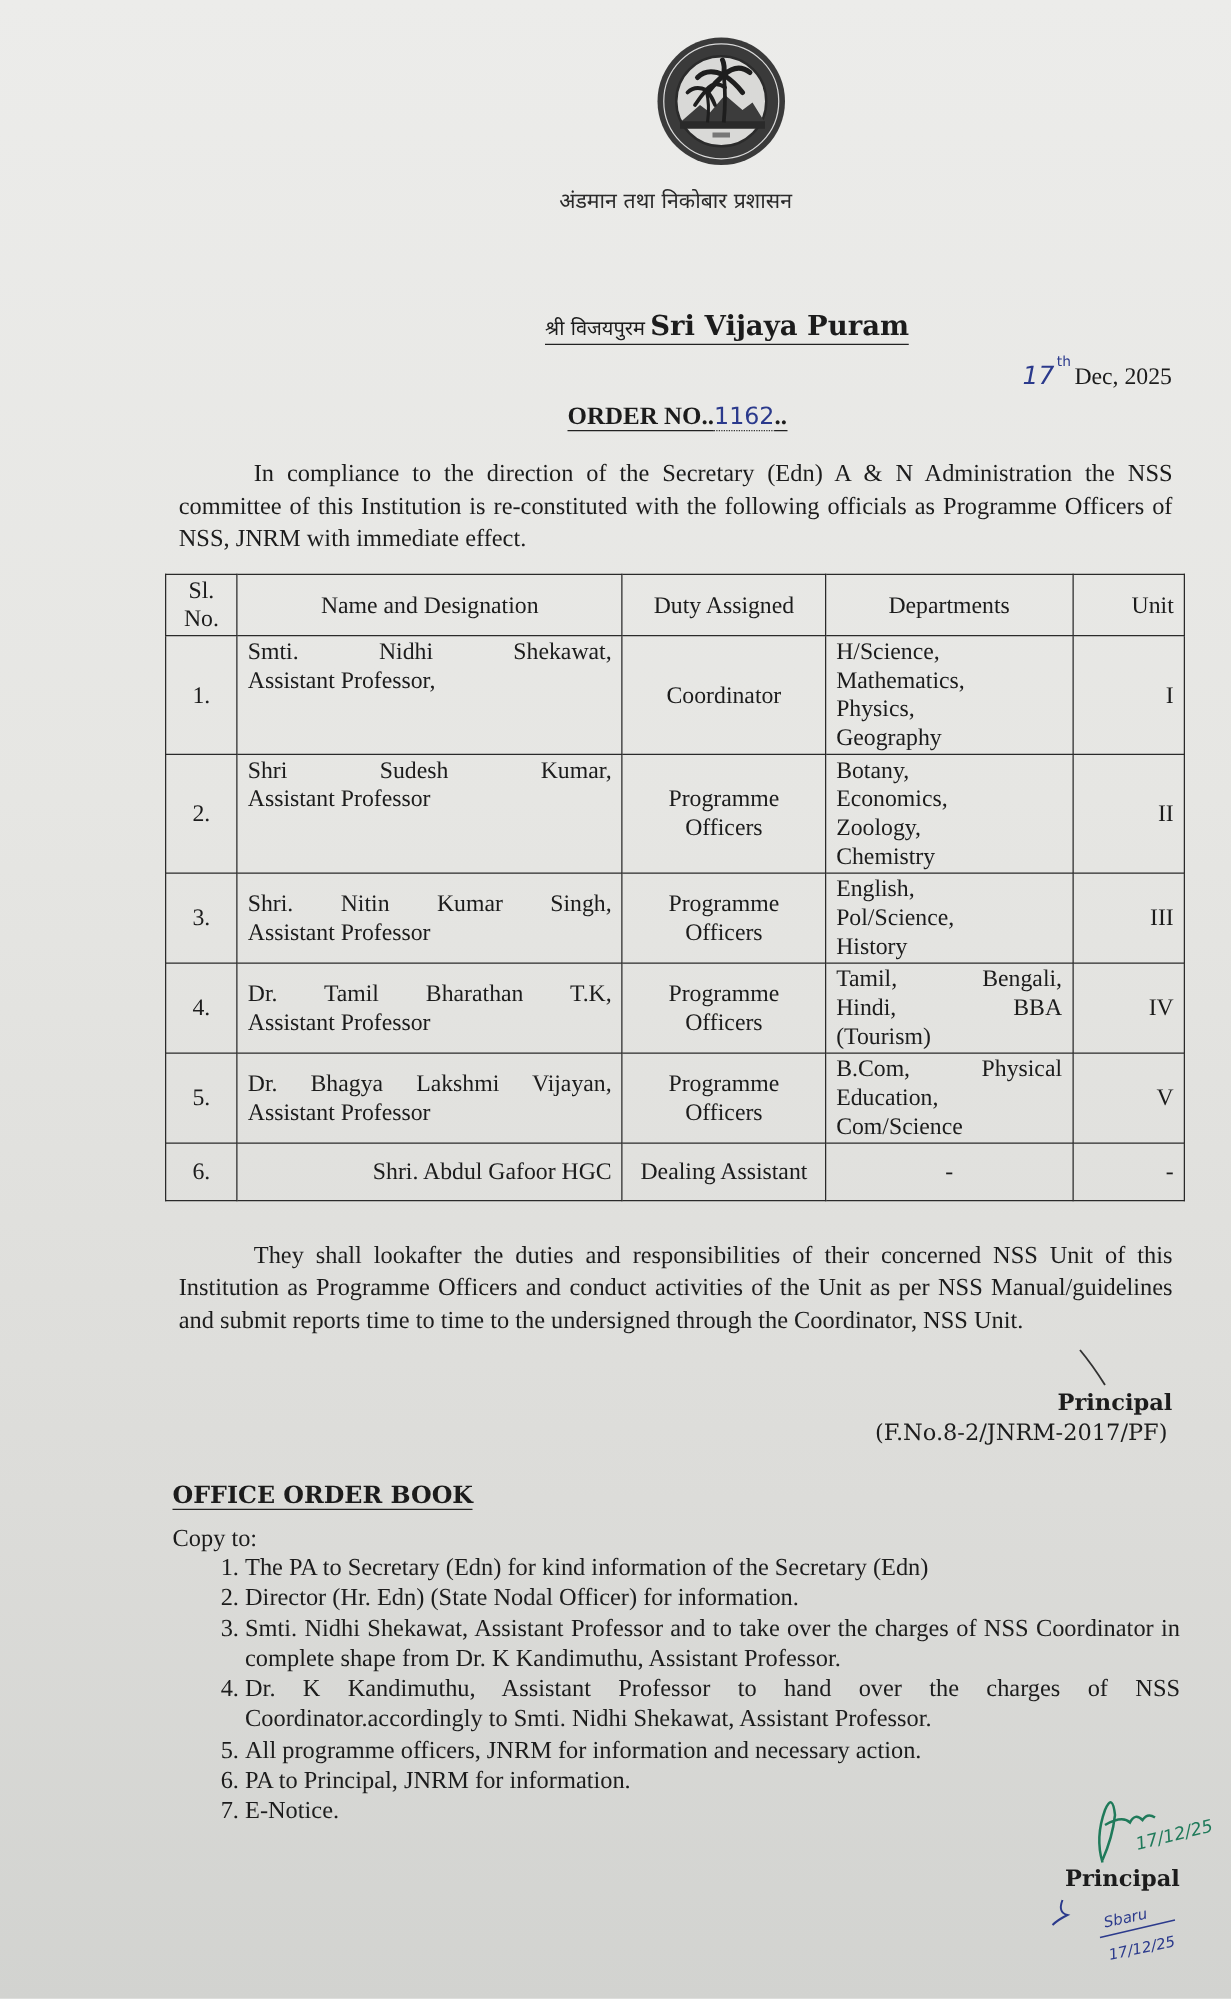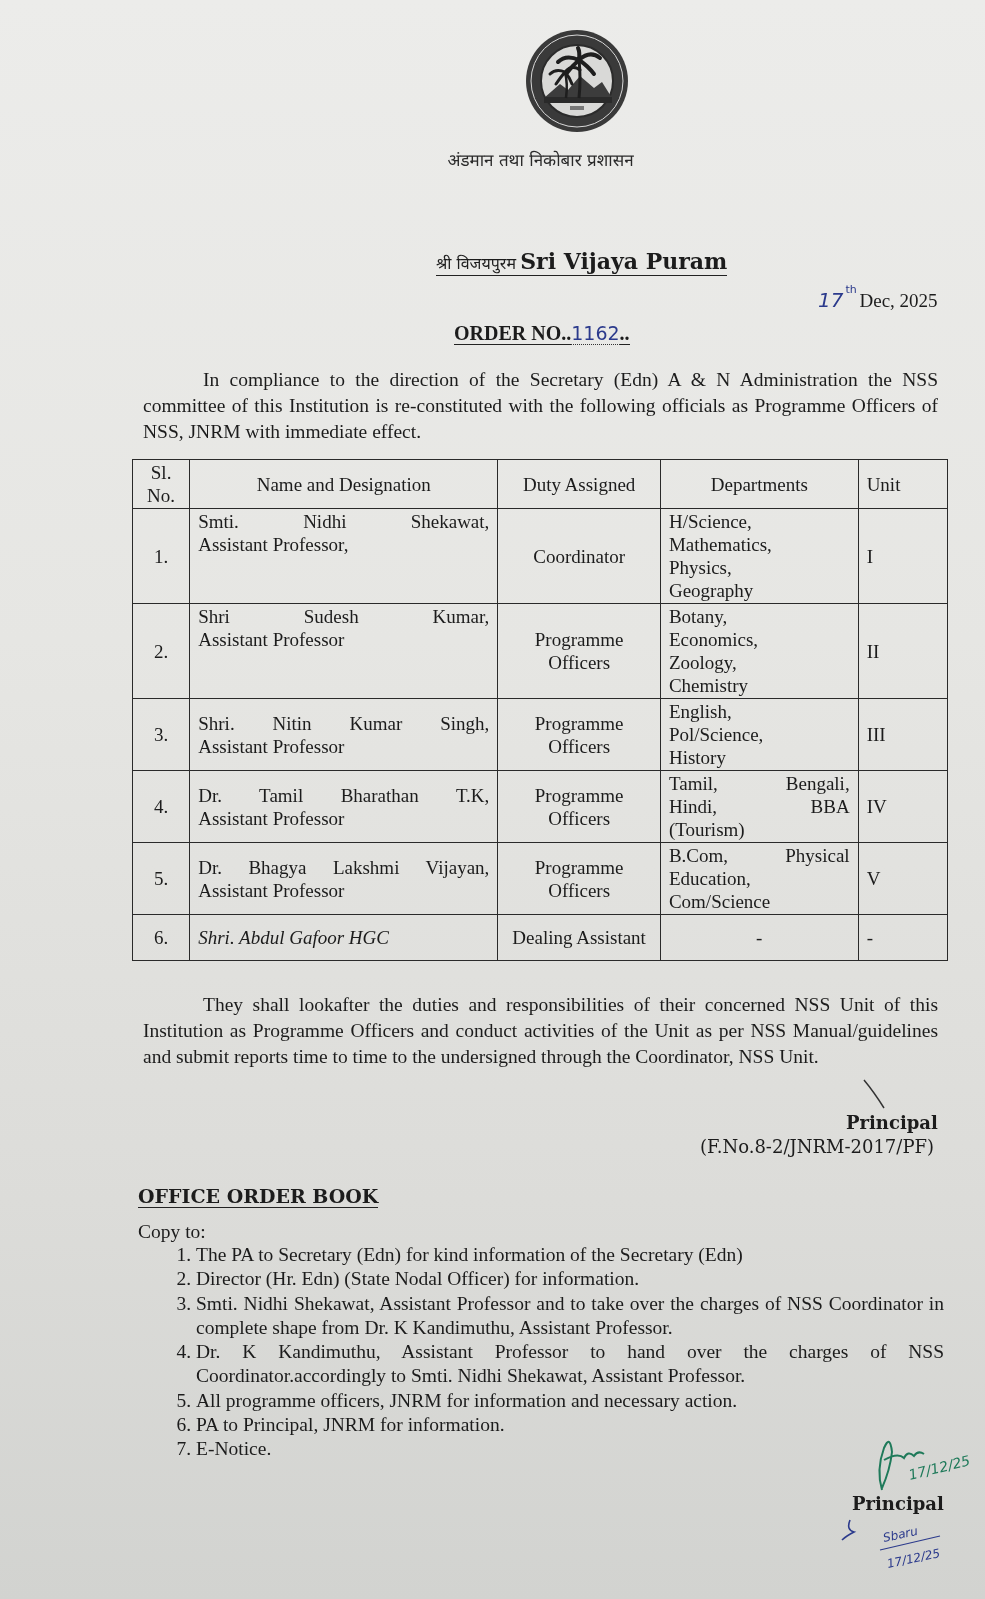--- a/index.html
+++ b/index.html
@@ -31,21 +31,21 @@
   .para { position: absolute; left: 95px; width: 795px; font-size: 19.5px; line-height: 26px; text-align: justify; text-align-last: left; }
   .para .indent { display: inline-block; width: 60px; }
 
   table.nss { position: absolute; left: 84px; top: 459px; width: 816px; border-collapse: collapse; font-size: 19px; line-height: 23px; }
   table.nss th, table.nss td { border: 1.5px solid #2a2a2a; padding: 1px 8px; vertical-align: middle; font-weight: normal; }
   table.nss th { height: 44px; }
   .c-sl { width: 40px; text-align: center; }
   .c-name { width: 290px; }
   .c-duty { width: 145px; text-align: center; }
   .c-dept { width: 180px; }
-  .c-unit { width: 72px; text-align: left; }
+  .c-unit { width: 72px; text-align: right; }
   td.c-name .nm { text-align: justify; text-align-last: justify; }
   td.c-name.top { vertical-align: top; }
   td.c-dept { text-align: justify; }
   td.c-dept .ln { display: block; }
   td.c-dept .ln.j { text-align: justify; text-align-last: justify; }
 
   .principal { position: absolute; font-family: "DejaVu Serif", serif; font-weight: bold; font-size: 18px; text-align: center; }
   .fno { position: absolute; left: 652px; top: 1136px; font-size: 18px; font-family: "DejaVu Serif", serif; white-space: nowrap; }
   .oob { position: absolute; left: 90px; top: 1185px; font-size: 19px; font-weight: bold; border-bottom: 1.5px solid #222; font-family: "DejaVu Serif", serif; }
   .copyto { position: absolute; left: 90px; top: 1221px; font-size: 19.5px; }
@@ -168,21 +168,21 @@
           <td class="c-duty">Programme Officers</td>
           <td class="c-dept">
             <span class="ln j">B.Com, Physical</span>
             <span class="ln">Education,</span>
             <span class="ln">Com/Science</span>
           </td>
           <td class="c-unit">V</td>
         </tr>
         <tr style="height: 46px;">
           <td class="c-sl">6.</td>
-          <td class="c-name" style="text-align: left; font-style: italic;">Shri. Abdul Gafoor HGC</td>
+          <td class="c-name" style="text-align: right;">Shri. Abdul Gafoor HGC</td>
           <td class="c-duty">Dealing Assistant</td>
           <td class="c-dept" style="text-align: center;">
             <span class="ln">-</span>
           </td>
           <td class="c-unit">-</td>
         </tr>
       </tbody>
   </table>
 
   <div class="para" style="top:992px;"><span class="indent"></span><span>They shall lookafter the duties and responsibilities of their concerned NSS Unit of this Institution as Programme Officers and conduct activities of the Unit as per NSS Manual/guidelines and submit reports time to time to the undersigned through the Coordinator, NSS Unit.</span></div>

